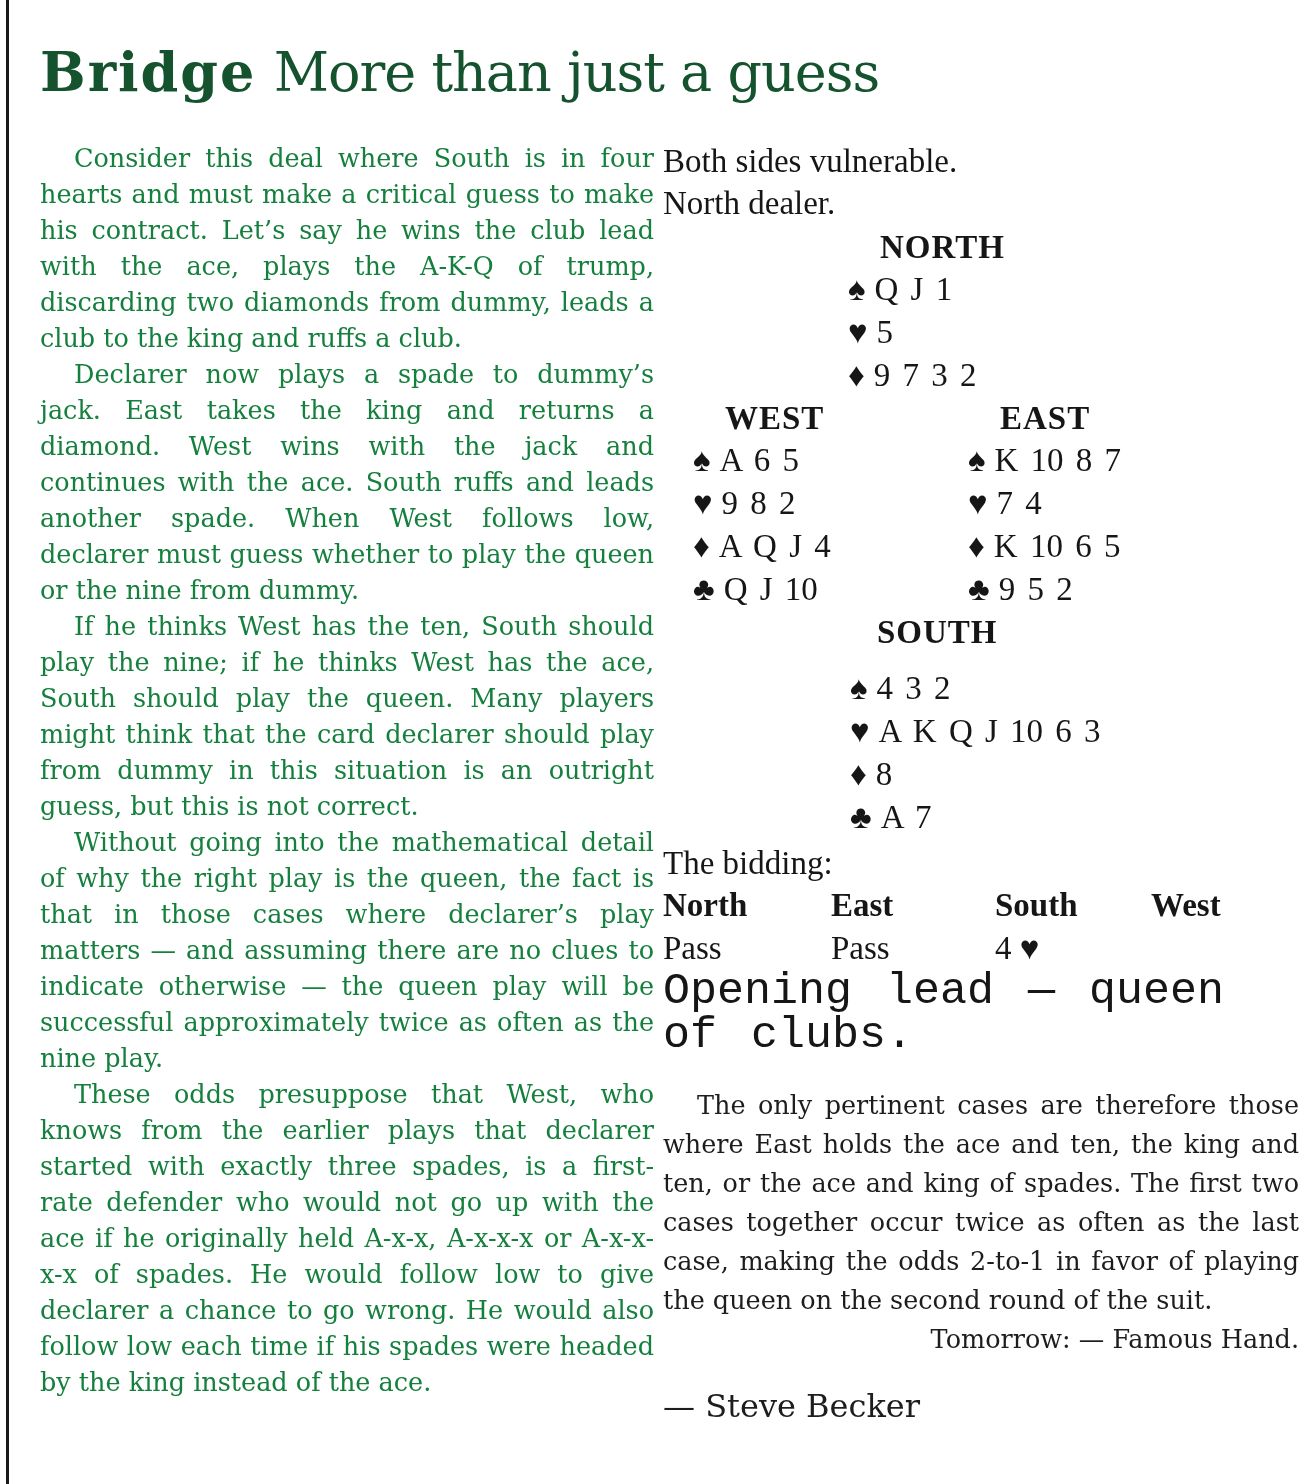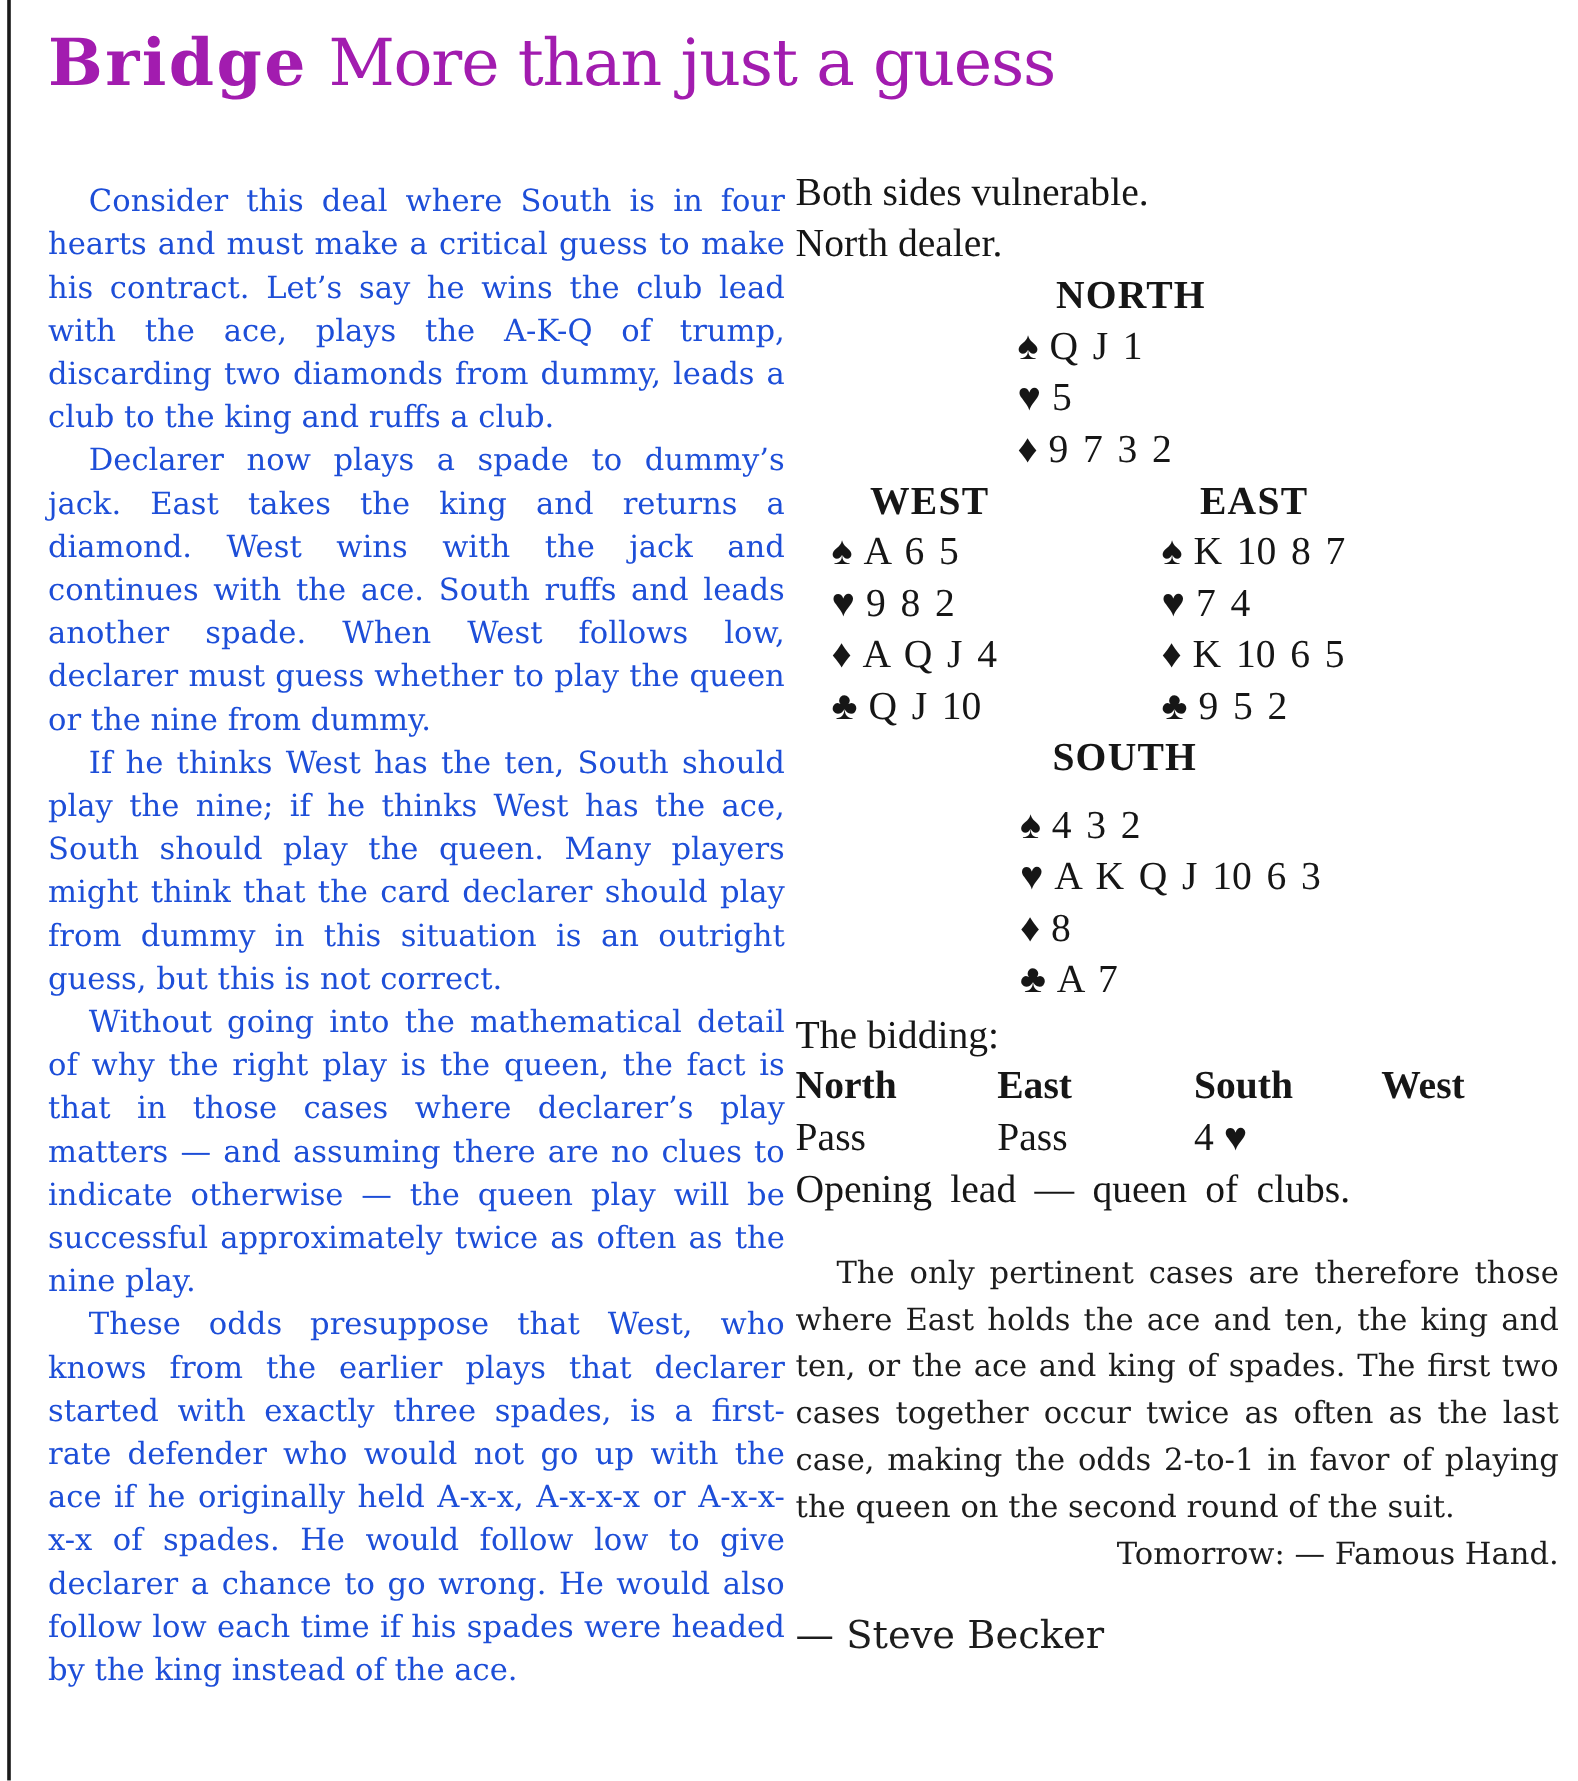--- a/index.html
+++ b/index.html
@@ -1,29 +1,29 @@
 <!DOCTYPE html>
 <html><head>
 <meta charset="utf-8">
 <style>
   html,body{margin:0;padding:0;background:#ffffff;}
   .page{position:relative;width:1315px;height:1484px;background:#ffffff;overflow:hidden;
         color:#1c1c1c;}
   .left-rule{position:absolute;left:6px;top:0;width:3px;height:1484px;background:#1a1a1a;}
 
   
-  .masthead{position:absolute;left:40px;top:20px;white-space:nowrap;
-            font-family:"DejaVu Serif",serif;font-size:54px;color:#a21caf;}
+  .masthead{position:absolute;left:40px;top:40px;white-space:nowrap;
+            font-family:"DejaVu Serif",serif;font-size:54px;color:#14532d;}
   .masthead .brand{font-weight:bold;letter-spacing:2px;}
   .masthead .subtitle{font-weight:normal;letter-spacing:-1px;}
 
   
-  .col-left{position:absolute;left:40px;top:150px;width:614px;
+  .col-left{position:absolute;left:40px;top:140px;width:614px;
             font-family:"DejaVu Serif",serif;font-size:25.5px;line-height:36px;
-            text-align:justify;color:#1d4ed8;}
+            text-align:justify;color:#15803d;}
   .col-left p{margin:0;text-indent:34px;}
 
   
   .col-right{position:absolute;left:663px;top:140px;width:636px;color:#161616;}
   .dealer-line{font-family:"Liberation Serif",serif;font-size:33px;line-height:42px;}
 
   .hand-heading{font-family:"Liberation Serif",serif;font-weight:bold;font-size:33px;line-height:42px;
                 letter-spacing:1px;}
   .hand-row{font-family:"Liberation Serif",serif;font-size:33px;line-height:43px;white-space:nowrap;}
   .hand-row .suit{margin-right:9px;}
@@ -35,21 +35,21 @@
   .west-col{width:275px;margin-left:30px;}
   .west-col .hand-heading{margin-left:32px;}
   .east-col .hand-heading{margin-left:32px;}
   .south-heading{margin-left:214px;}
   .south-hand{margin-left:187px;margin-top:14px;}
 
   .bidding-heading{font-family:"Liberation Serif",serif;font-size:33px;line-height:42px;margin-top:3px;}
   .bid-grid{display:grid;grid-template-columns:168px 164px 156px auto;
             font-family:"Liberation Serif",serif;font-size:33px;line-height:43px;}
   .bid-grid .hdr{font-weight:bold;}
-  .opening-lead{font-family:Liberation Serif, serif;font-size:33px;line-height:44px;word-spacing:7px;}
+  .opening-lead{font-family:Liberation Mono, monospace;font-size:45px;line-height:44px;word-spacing:7px;}
 
   .closing{margin-top:28px;font-family:"DejaVu Serif",serif;font-size:25.5px;line-height:39px;
            text-align:justify;color:#1d1d1d;}
   .closing p{margin:0;text-indent:34px;}
   .tomorrow{text-align:right;}
   .byline{margin-top:28px;font-family:"DejaVu Serif",serif;
           font-size:32px;color:#1d1d1d;}
 </style>
 </head>
 <body>

